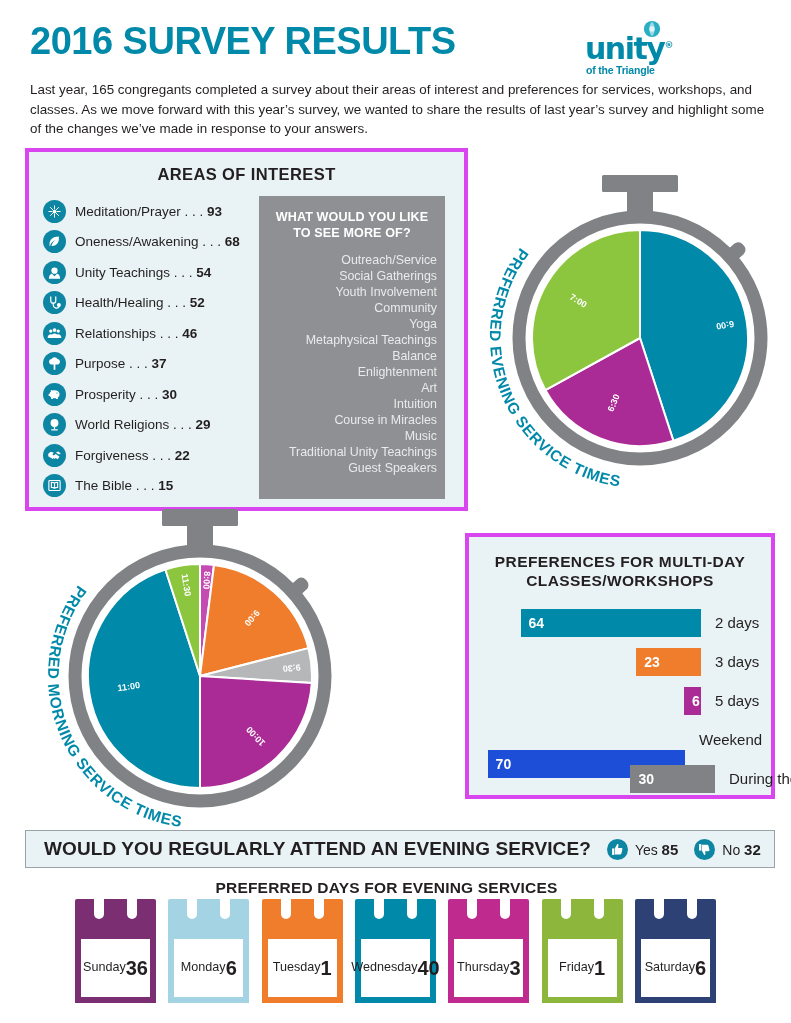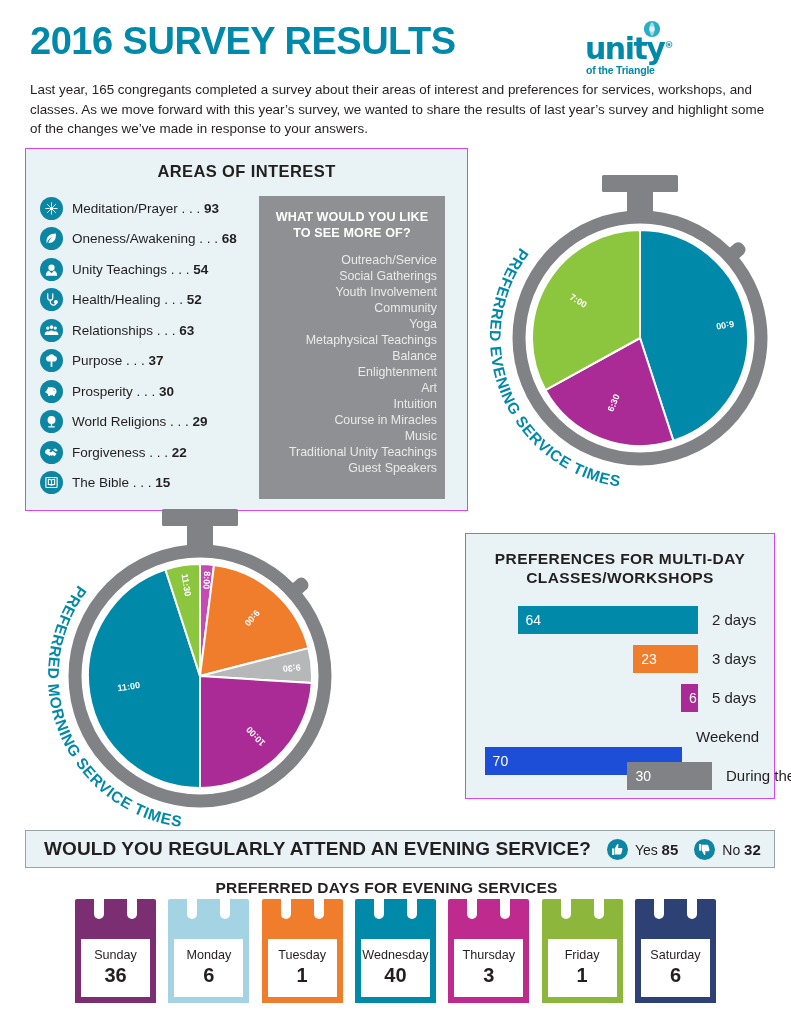--- a/index.html
+++ b/index.html
@@ -43,21 +43,21 @@
   .logo-tag{
     position:absolute;right:0;top:10px;width:105px;
     font-family:"DejaVu Serif", serif;
     font-style:italic;font-size:16px;color:#29aec4;
     line-height:1.25;text-align:center;
   }
 
   
   .panel{
     position:absolute;background:#e9f2f5;
-    border:1px solid #d946ef;box-sizing:border-box;
+    border:4px solid #d946ef;box-sizing:border-box;
   }
   .panel-title{
     text-align:center;font-weight:bold;font-size:16.5px;
     letter-spacing:0.4px;color:#231f20;
   }
 
   
   #areas-panel{left:25px;top:148px;width:443px;height:363px;}
   #areas-panel .panel-title{margin-top:13px;}
 
@@ -102,21 +102,21 @@
 
   
   #multiday-panel{left:465px;top:533px;width:310px;height:266px;}
   #multiday-panel .panel-title{margin-top:15px;line-height:1.25;font-size:15.5px;}
   .bars{position:absolute;left:0;top:66px;width:100%;}
   .bar-row{position:relative;height:39px;display:flex;align-items:center;}
   .bar{
     height:28px;display:flex;align-items:center;
     box-sizing:border-box;padding-left:8px;
   }
-  .bar-val{color:#ffffff;font-weight:normal;font-size:14px;}
+  .bar-val{color:#ffffff;font-weight:bold;font-size:14px;}
   .bar-lab{font-size:15px;color:#231f20;margin-left:7px;white-space:nowrap;}
 
   
   #evening-banner{
     position:absolute;left:25px;top:830px;width:750px;height:38px;
     background:#e9f2f5;border:1px solid #9aa3a6;box-sizing:border-box;
     display:flex;align-items:center;
   }
   #evening-banner .q{
     margin-left:18px;font-weight:bold;font-size:19px;letter-spacing:0.1px;
@@ -142,21 +142,21 @@
   .cal-top{height:40px;border-radius:2px 2px 0 0;position:relative;}
   .ring{
     position:absolute;top:-6px;width:10px;height:26px;border-radius:5px;
     background:#ffffff;
   }
   .ring.l{left:19px;}
   .ring.r{right:19px;}
   .cal-body{
     height:64px;box-sizing:border-box;border-width:6px;border-style:solid;
     border-top:0;background:#ffffff;
-    display:flex;flex-direction:column;align-items:center;justify-content:center;
+    display:flex;flex-direction:row;align-items:center;justify-content:center;
   }
   .cal-day{font-size:12.6px;color:#231f20;line-height:1.1;}
   .cal-num{font-size:20px;font-weight:bold;color:#231f20;line-height:1.15;margin-top:1px;}
 </style>
 </head>
 <body>
 
 <div class="page">
 
   <div class="header">
@@ -218,21 +218,21 @@
         </div>
         <div class="aoi-row">
           <div class="aoi-ico" style="background: rgb(13, 134, 163);">
             <svg width="15" height="15" viewBox="0 0 24 24" fill="#fff">
               <circle cx="6" cy="8" r="2.6"></circle>
               <circle cx="12" cy="6.5" r="3"></circle>
               <circle cx="18" cy="8" r="2.6"></circle>
               <path d="M1 19c0-3.6 2.2-6 5-6s5 2.4 5 6zM13 19c0-3.6 2.2-6 5-6s5 2.4 5 6zM6 19c0-4.2 2.6-7 6-7s6 2.8 6 7z"></path>
             </svg>
           </div>
-          <div class="aoi-txt"><span>Relationships</span><span> . . . </span><b>63</b></div>
+          <div class="aoi-txt"><span>Relationships</span><span> . . . </span><b>46</b></div>
         </div>
         <div class="aoi-row">
           <div class="aoi-ico" style="background: rgb(13, 134, 163);">
             <svg width="15" height="15" viewBox="0 0 24 24" fill="#fff">
               <path d="M12 2a5.5 5.5 0 0 0-4.8 2.8A4.6 4.6 0 0 0 3.2 9.3 4.4 4.4 0 0 0 6 13.4h12a4.4 4.4 0 0 0 2.8-4.1 4.6 4.6 0 0 0-4-4.5A5.5 5.5 0 0 0 12 2z"></path>
               <rect x="10.6" y="12" width="2.8" height="10" rx="0.6"></rect>
             </svg>
           </div>
           <div class="aoi-txt"><span>Purpose</span><span> . . . </span><b>37</b></div>
         </div>

